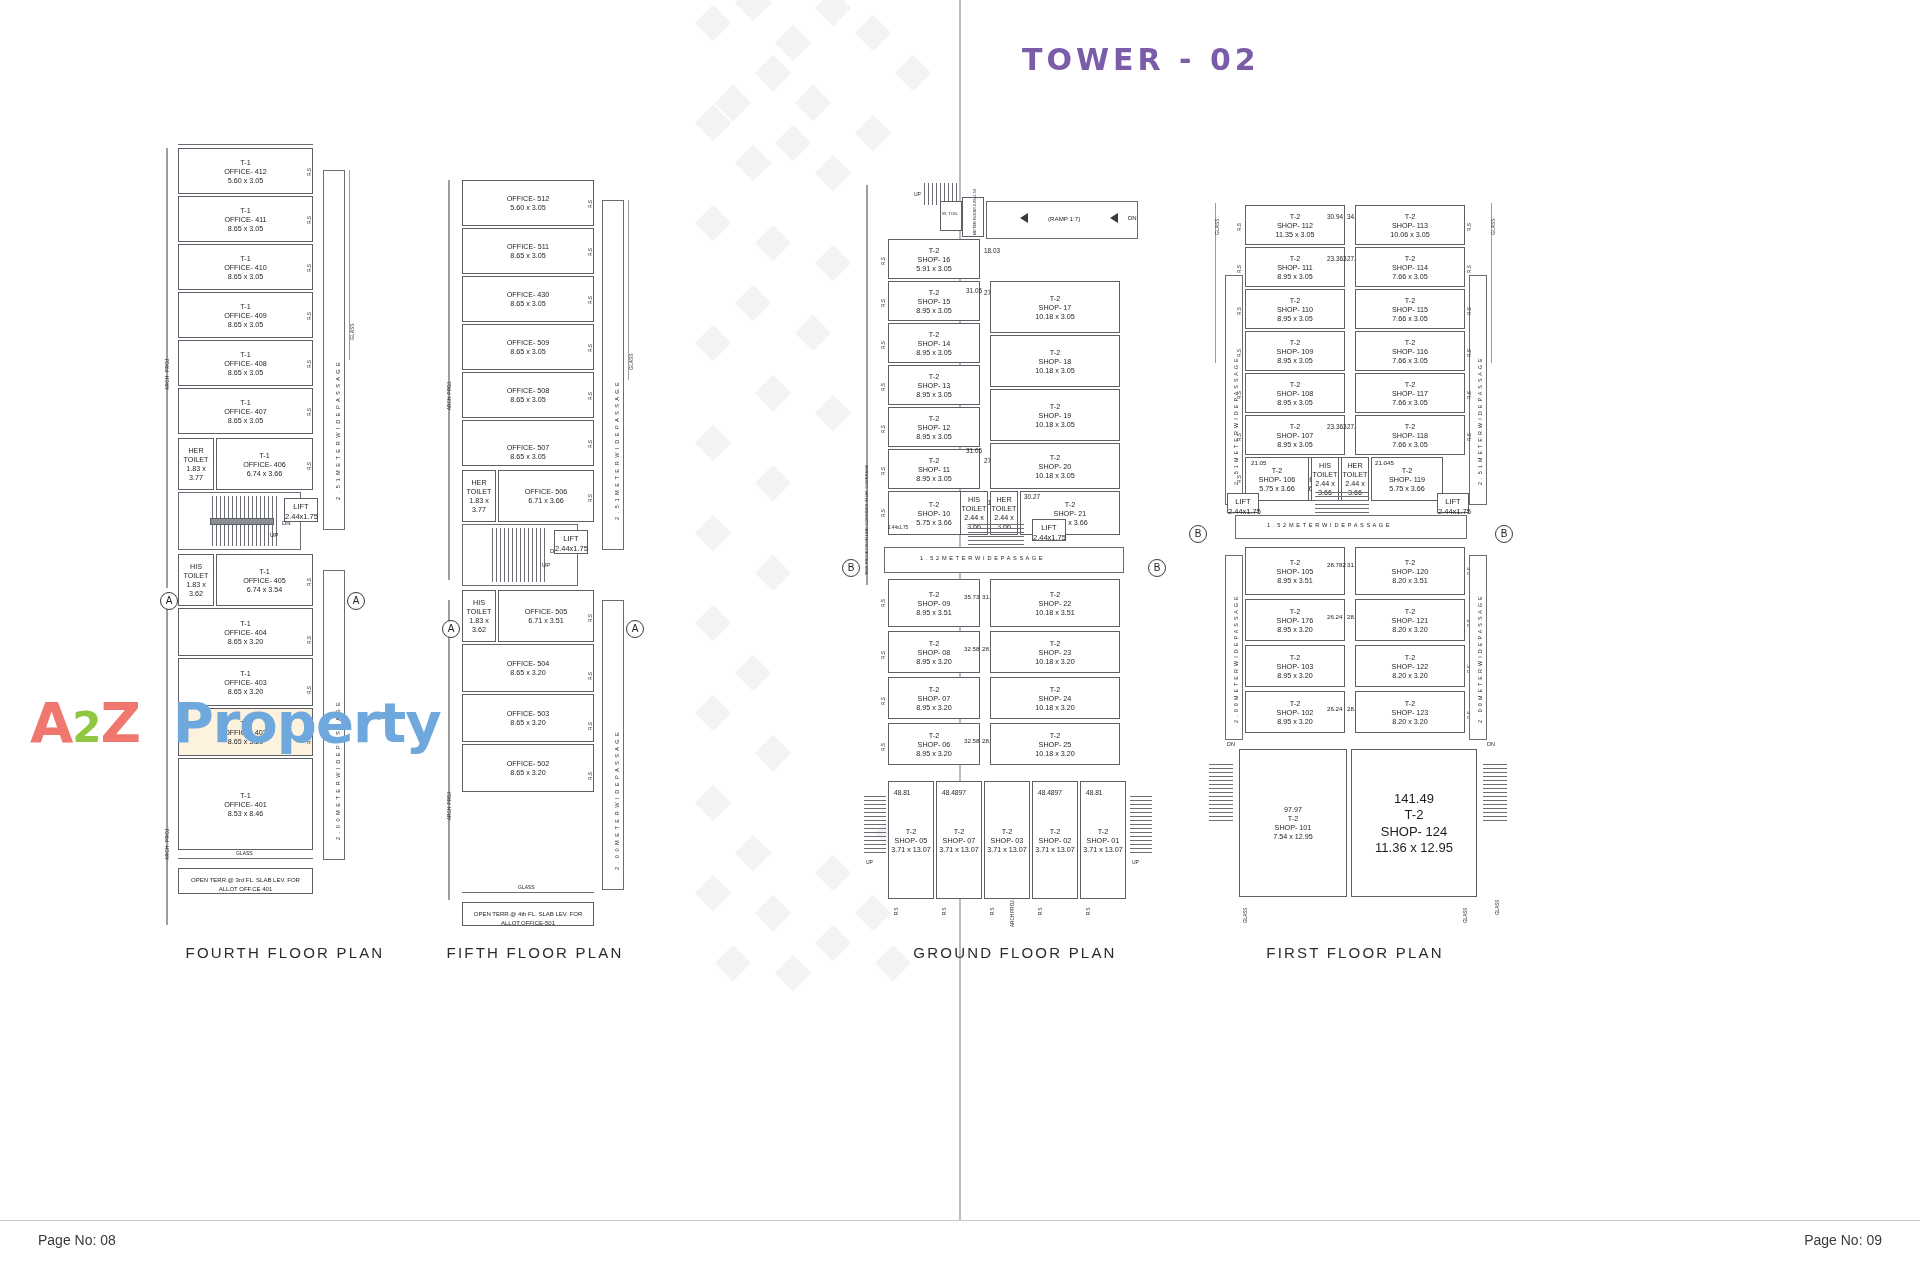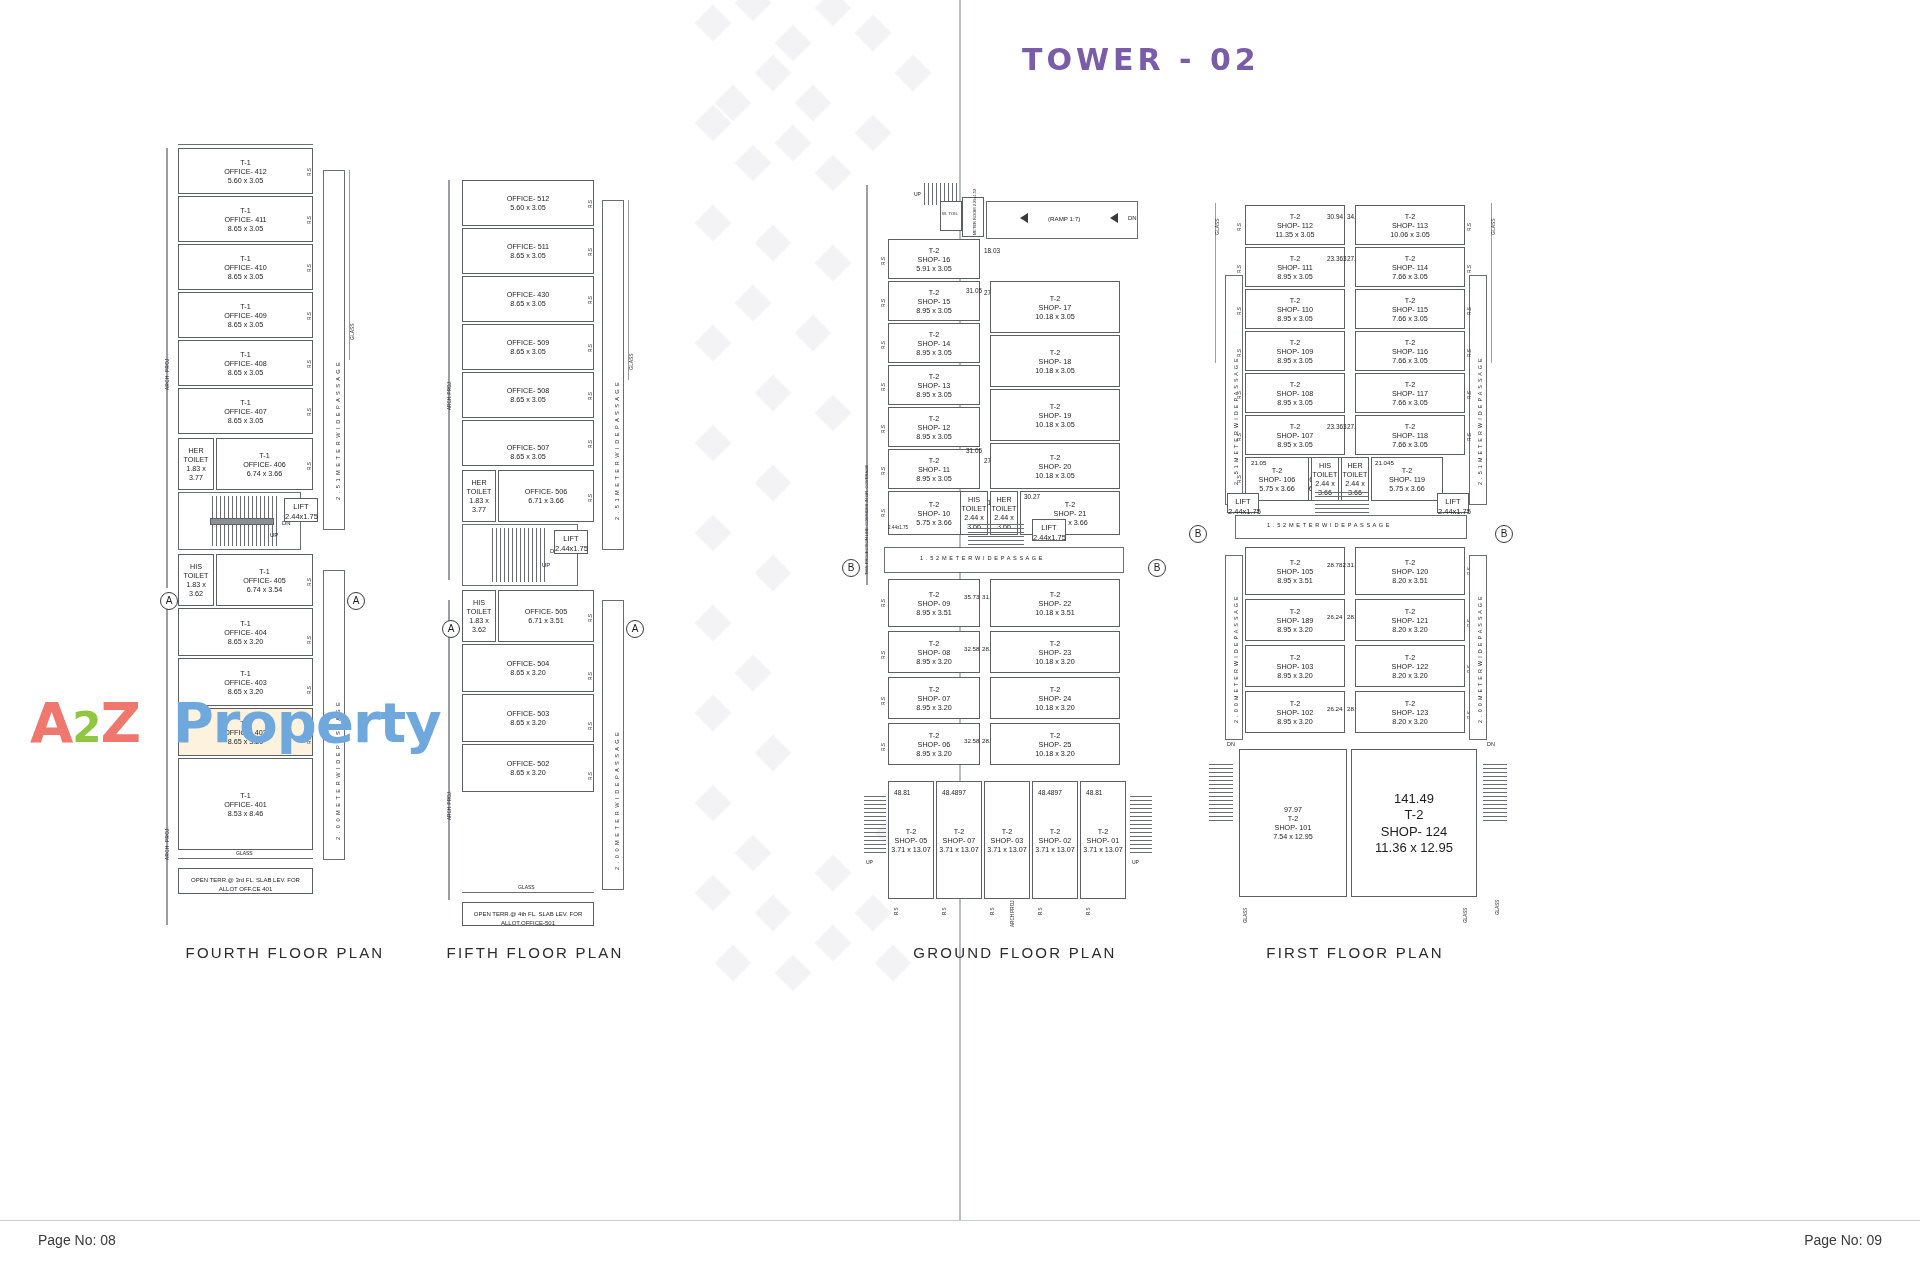--- a/index.html
+++ b/index.html
@@ -787,21 +787,21 @@
           <div>T-2</div>
           <div>SHOP- 105</div>
           <div>8.95 x 3.51</div>
         </div>
       </div>
       <div class="lbl" style="left:142px;top:386px;font-size:6.2px;">31.4145</div>
       <div class="vt" style="left:32px;top:400px;font-size:4.8px;">R.S</div>
       <div class="rm" style="left:40px;top:424px;width:100px;height:42px;">
         <div class="t" style="top:50%;transform:translateY(-50%);font-size:7.2px;">
           <div>T-2</div>
-          <div>SHOP- 189</div>
+          <div>SHOP- 176</div>
           <div>8.95 x 3.20</div>
         </div>
       </div>
       <div class="lbl" style="left:142px;top:438px;font-size:6.2px;">28.64</div>
       <div class="vt" style="left:32px;top:452px;font-size:4.8px;">R.S</div>
       <div class="rm" style="left:40px;top:470px;width:100px;height:42px;">
         <div class="t" style="top:50%;transform:translateY(-50%);font-size:7.2px;">
           <div>T-2</div>
           <div>SHOP- 103</div>
           <div>8.95 x 3.20</div>

